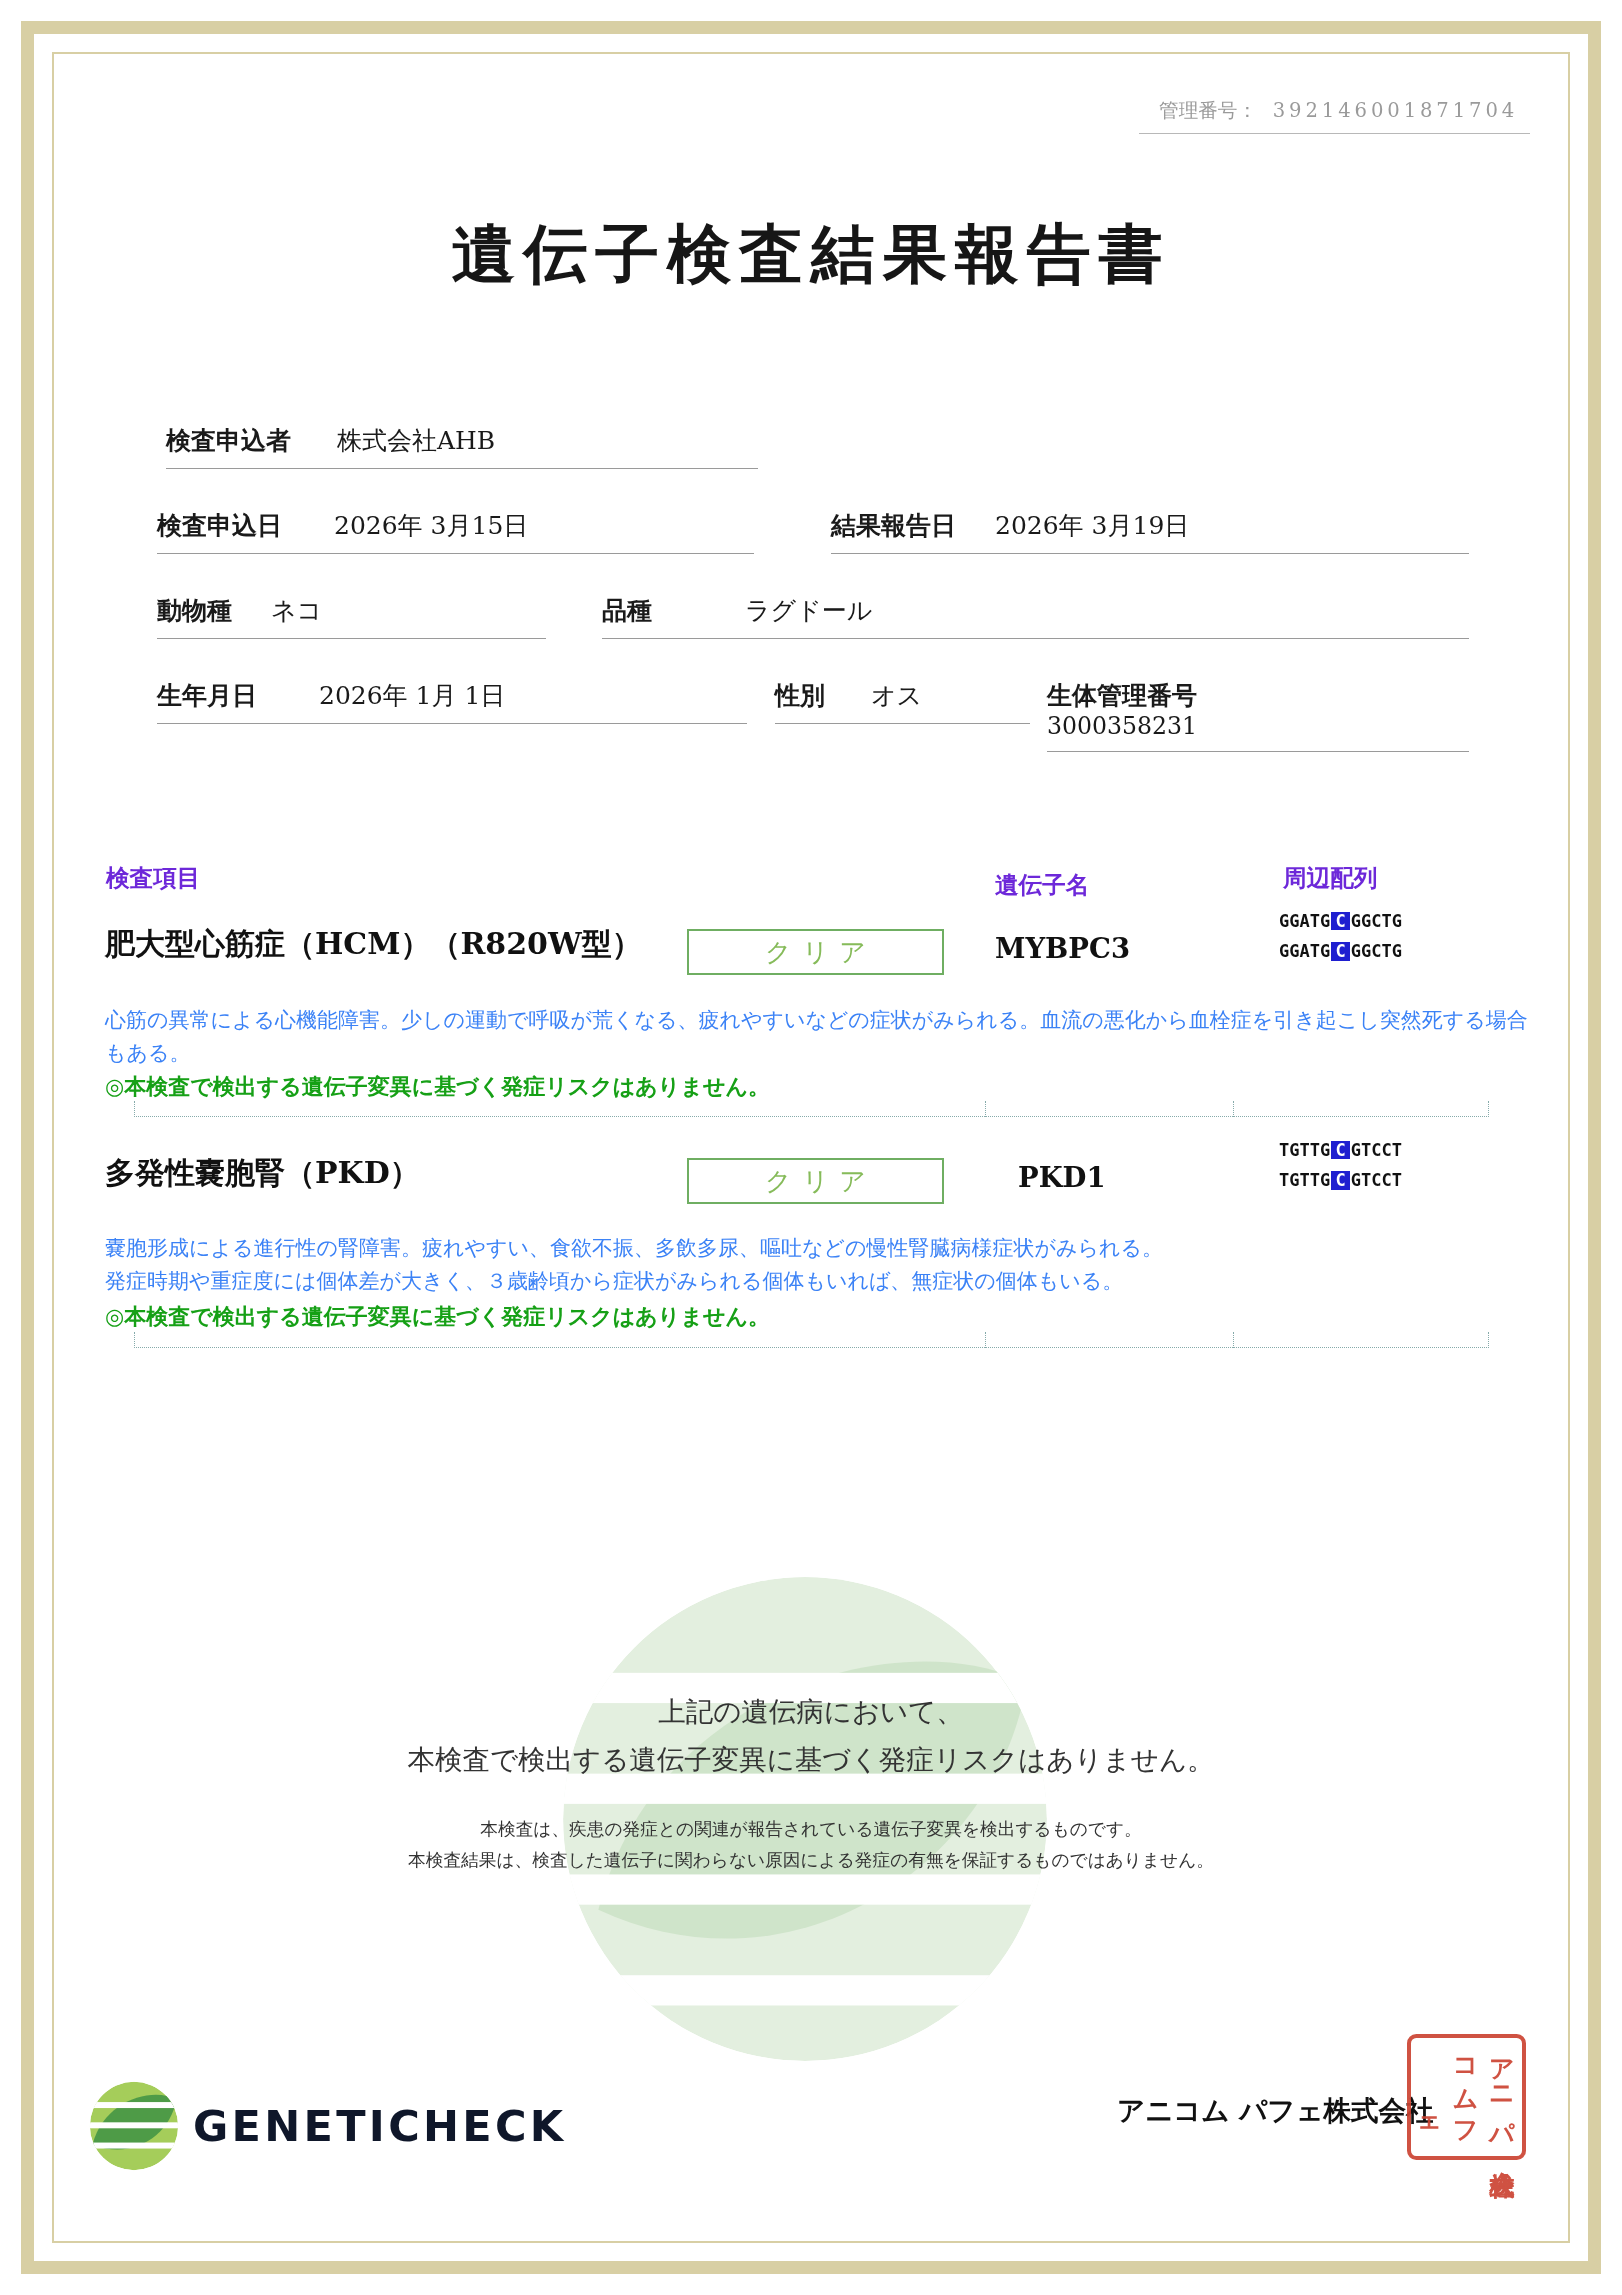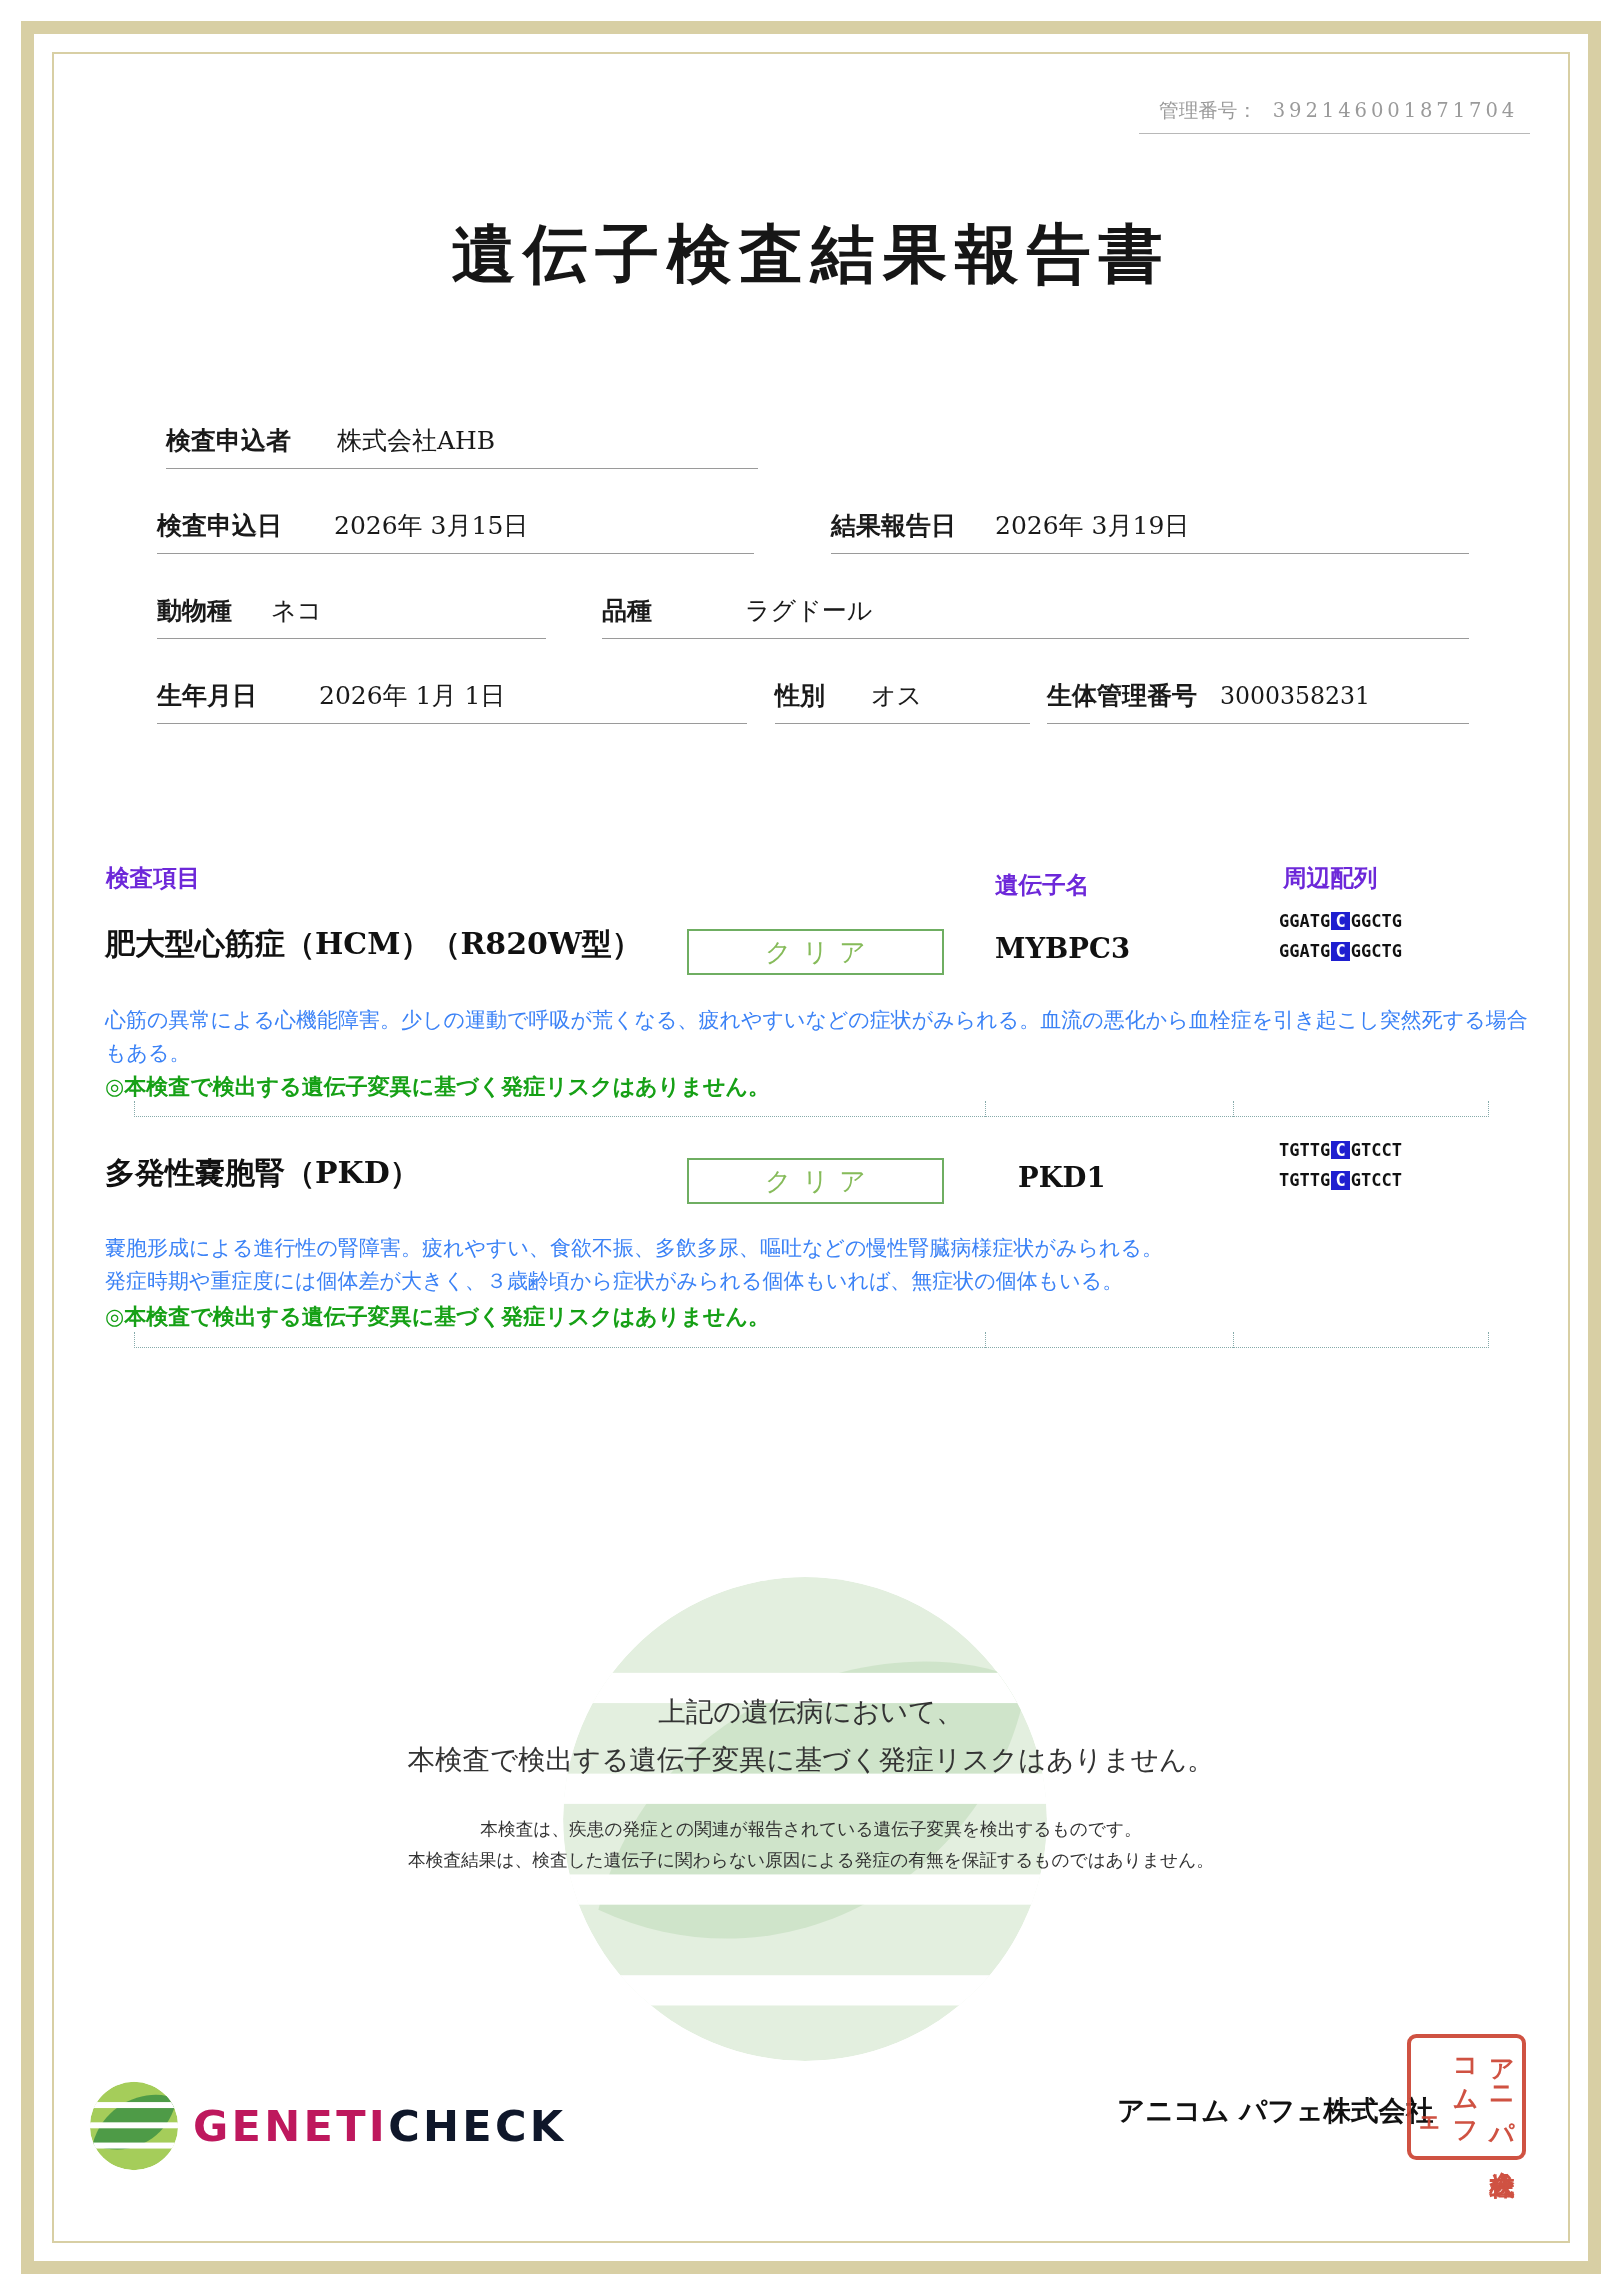--- a/index.html
+++ b/index.html
@@ -22,21 +22,21 @@
          border-bottom:1.3px solid #9a9a9a;padding-bottom:10.5px;font-size:25px;}
   .field .lbl{font-weight:700;white-space:nowrap;}
   .field .val{white-space:nowrap;}
   .f-applicant{left:166px;top:424px;width:592px;}   .f-applicant .lbl{margin-right:46px;}
   .f-applydate{left:157px;top:509px;width:597px;}   .f-applydate .lbl{margin-right:52px;}
   .f-reportdate{left:831px;top:509px;width:638px;} .f-reportdate .lbl{margin-right:39px;}
   .f-species{left:157px;top:594px;width:389px;}     .f-species .lbl{margin-right:39px;}
   .f-breed{left:602px;top:594px;width:867px;gap:28px;}      .f-breed .lbl{margin-right:65px;}
   .f-birth{left:157px;top:679px;width:590px;}      .f-birth .lbl{margin-right:62px;}
   .f-sex{left:775px;top:679px;width:255px;}       .f-sex .lbl{margin-right:46px;}
-  .f-bioid{left:1047px;top:679px;width:422px;}     .f-bioid .lbl{margin-right:23px;}
+  .f-bioid{left:1047px;top:679px;width:422px;flex-direction:column;}     .f-bioid .lbl{margin-right:23px;}
   .f-bioid .val{font-size:23.6px;}
   
   .col-head{position:absolute;font-size:23.6px;font-weight:700;color:#6d28d9;}
   .h-item{left:106px;top:862px;}
   .h-gene{left:995px;top:869px;}
   .h-seq{left:1283px;top:862px;}
   
   .test-name{position:absolute;font-size:30px;font-weight:700;color:#111;}
   .result-box{position:absolute;width:257px;height:46px;border:2px solid #6fae62;
               display:flex;align-items:center;justify-content:center;box-sizing:border-box;
@@ -60,21 +60,21 @@
            font-family:"DejaVu Sans","Liberation Sans",sans-serif;
            font-size:27.5px;color:#333;line-height:1.75;}
   .disclaimer{position:absolute;top:1814px;left:0;width:100%;text-align:center;z-index:2;
               font-family:"DejaVu Sans","Liberation Sans",sans-serif;
               font-size:17.7px;color:#333;line-height:1.75;}
   
   .brand{position:absolute;left:88px;top:2080px;display:flex;align-items:center;z-index:2;}
   .brand svg{width:92px;height:92px;margin-right:13px;}
   .brand .wordmark{font-family:"DejaVu Sans","Liberation Sans",sans-serif;
                    font-size:43px;font-weight:600;letter-spacing:3.3px;}
-  .brand .p1{color:#be185d;} .brand .p2{color:#0f172a;}
+  .brand .p1{color:#0f172a;} .brand .p2{color:#0f172a;}
   
   .company{position:absolute;left:1117px;top:2093px;font-size:27.5px;font-weight:700;color:#111;z-index:2;}
   .seal{position:absolute;left:1407px;top:2034px;width:119px;height:126px;z-index:3;
         border:4.6px solid #cc4433;border-radius:9.2px;box-sizing:border-box;
         color:#cc4433;opacity:0.92;display:flex;justify-content:center;
         writing-mode:vertical-rl;font-size:25px;font-weight:700;line-height:1.45;
         padding:3.9px 2.6px;}
   .seal span{display:block;}
 </style>
 </head>

